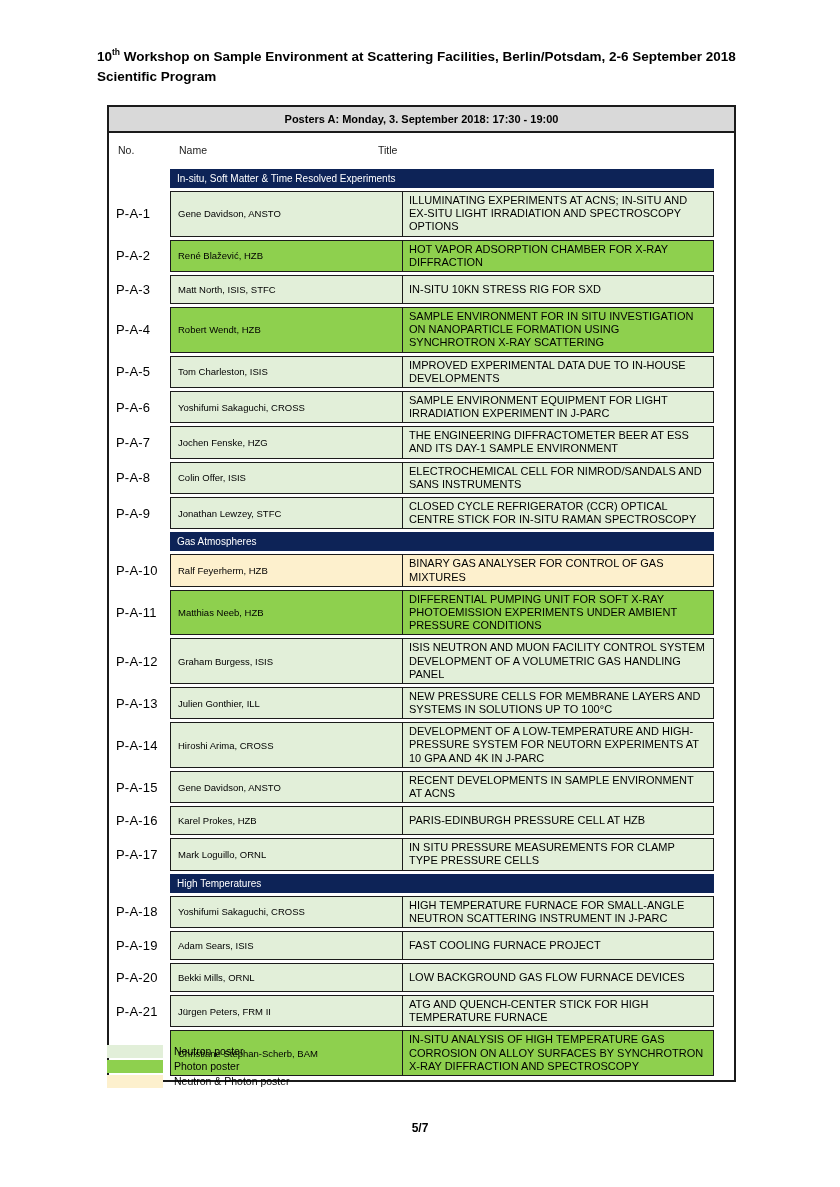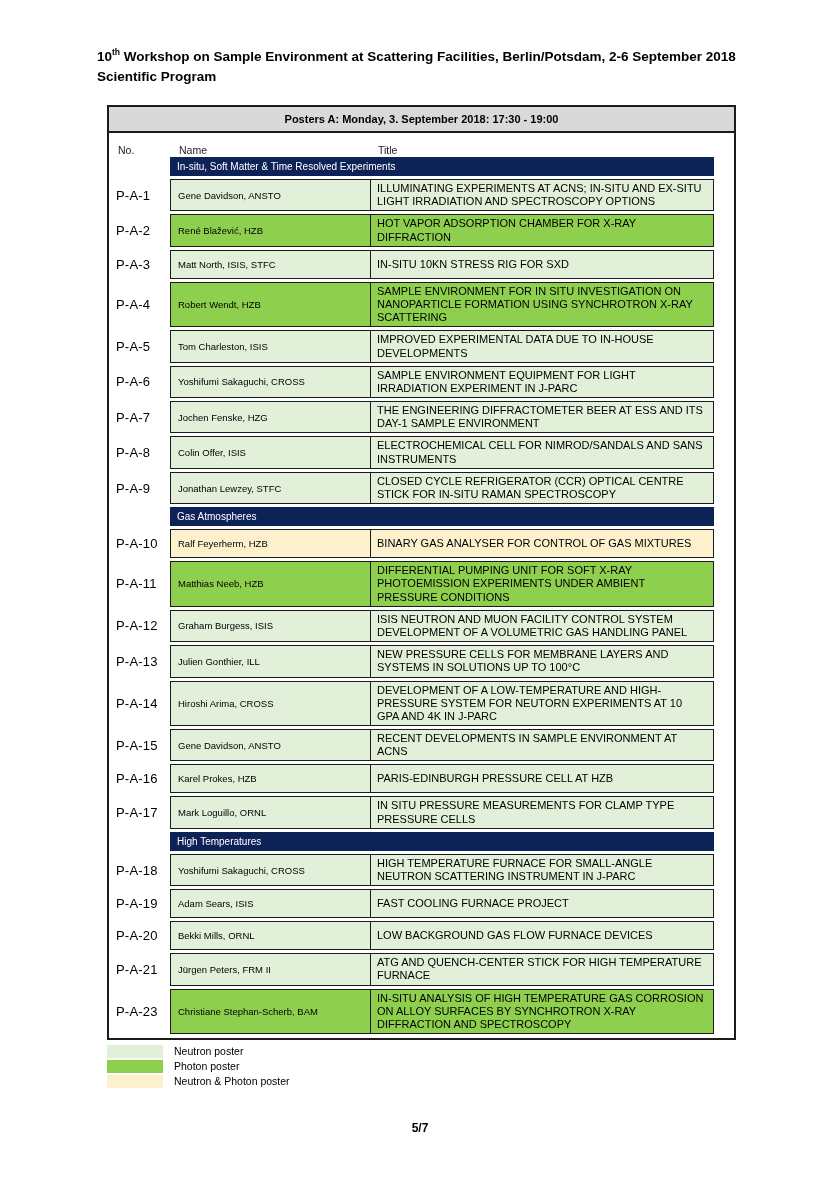--- a/index.html
+++ b/index.html
@@ -16,39 +16,39 @@
   
   .ptable {
     position:absolute; left:107px; top:105px; width:629px;
     border:2px solid #1b1b1b; background:#fff;
   }
   .ptable-title {
     background:var(--hdr-bg,#d9d9d9); border-bottom:2px solid #1b1b1b;
     height:26px; display:flex; align-items:center; justify-content:center;
     font-size:11px; font-weight:bold;
   }
-  .col-headers { height:24px; position:relative; font-size:10.5px; color:#222; }
+  .col-headers { height:36px; position:relative; font-size:10.5px; color:#222; }
   .col-no    { position:absolute; left:9px;  top:11px; }
   .col-name  { position:absolute; left:70px; top:11px; }
   .col-title { position:absolute; left:269px; top:11px; }
   .tbody { display:flex; flex-direction:column; gap:3px; padding:0 20px 4px 0; }
   .section-row { display:flex; }
   .section-spacer { width:61px; flex:none; }
   .section-bar {
     flex:1; background:var(--navy,#0d2357); color:#fff; font-size:10px;
     height:19px; display:flex; align-items:center; padding-left:7px;
   }
   .prow { display:flex; align-items:stretch; min-height:29px; }
   .no-cell {
     width:61px; flex:none; display:flex; align-items:center;
     padding-left:7px; font-size:13px; letter-spacing:0.2px;
   }
   .cellgroup { flex:1; display:flex; border:1px solid #1b1b1b; }
   .name-cell {
-    width:200px; flex:none; border-right:1px solid #1b1b1b;
+    width:232px; flex:none; border-right:1px solid #1b1b1b;
     display:flex; align-items:center; padding:2px 4px 2px 7px; font-size:9.5px;
   }
   .title-cell {
     flex:1; display:flex; align-items:center;
     padding:2px 8px 2px 6px; font-size:11px; line-height:1.2;
   }
   .type-neutron        { background:var(--neutron,#e2efd9); }
   .type-photon         { background:var(--photon,#8ed04e); }
   .type-neutron_photon { background:var(--neutron-photon,#fdf0cd); }
   

